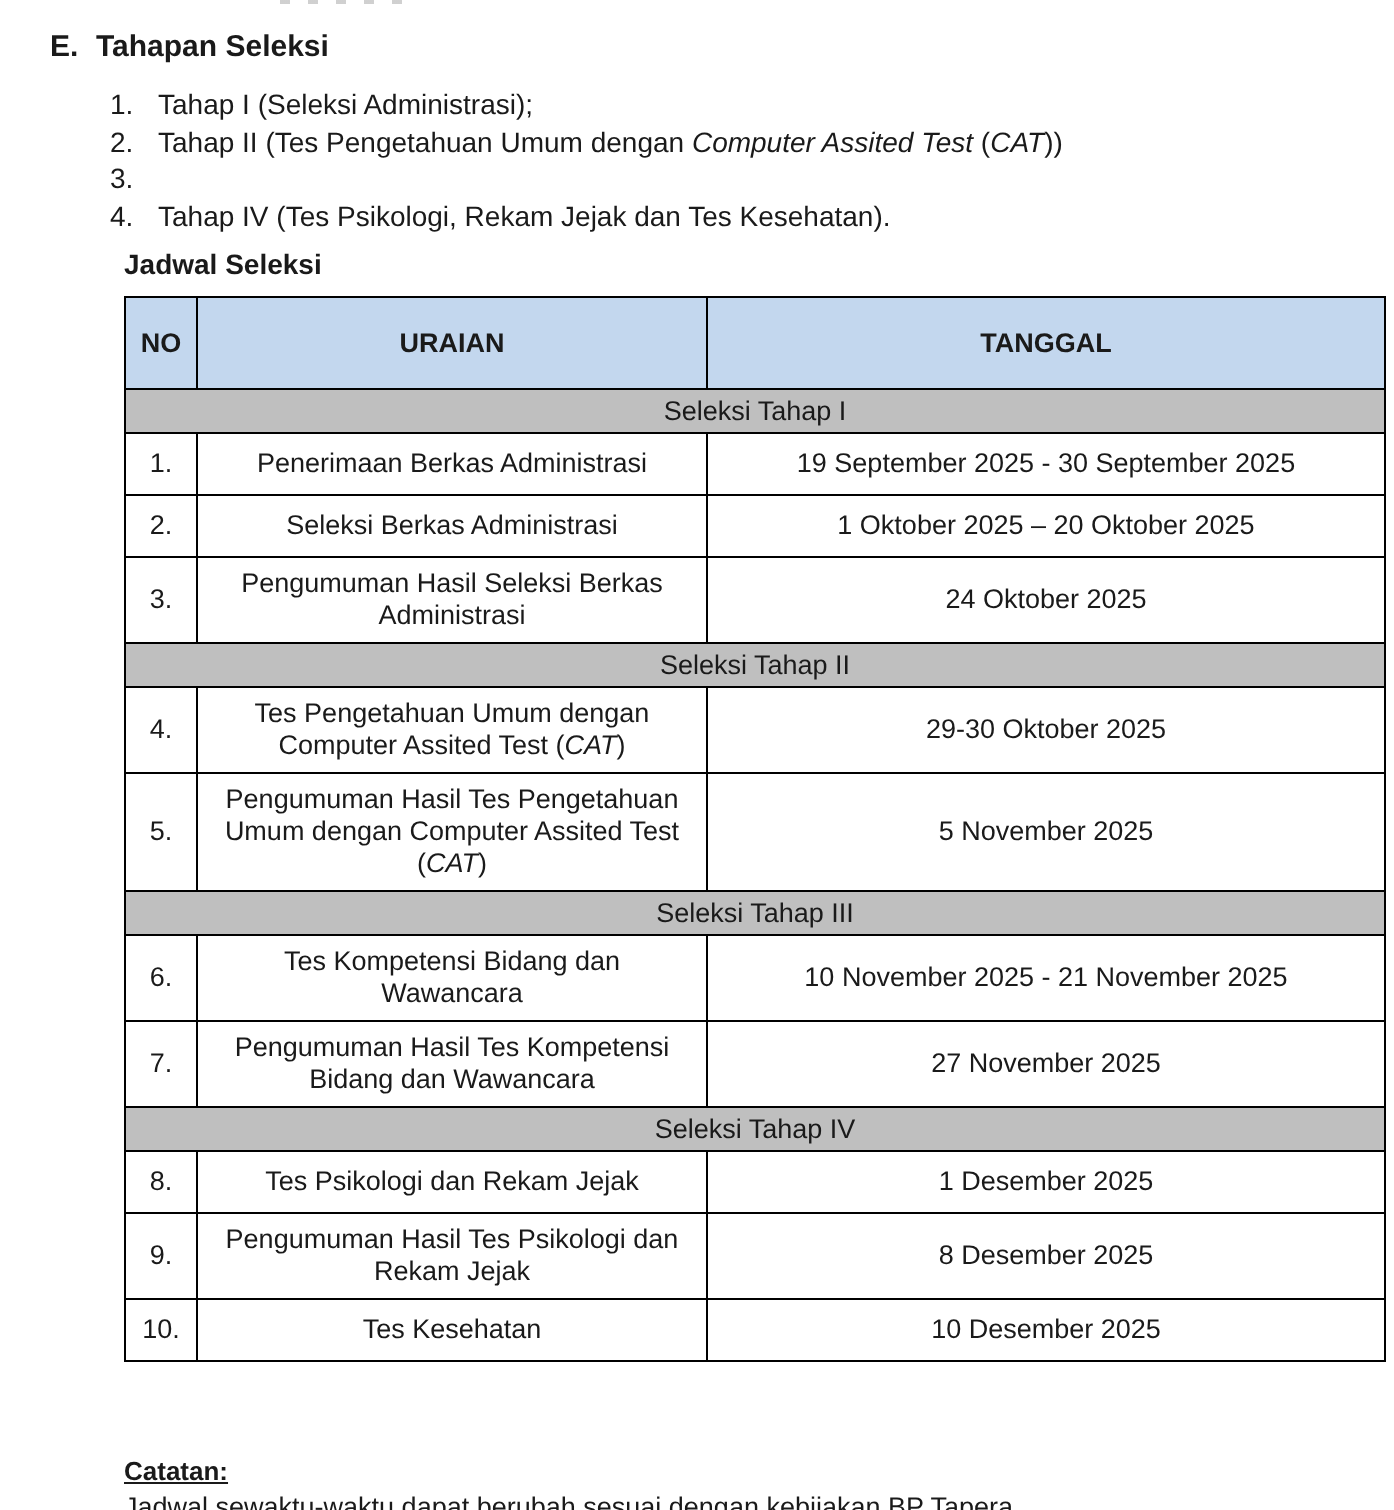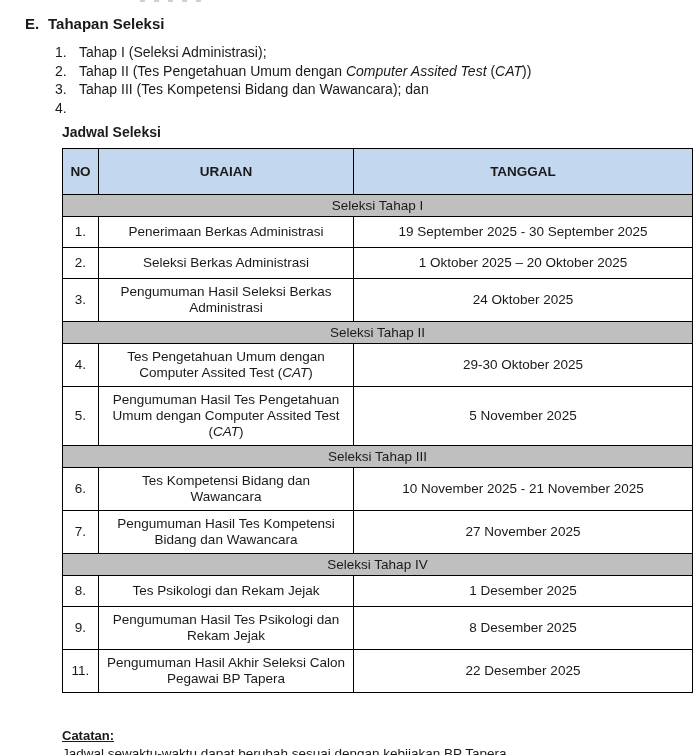--- a/index.html
+++ b/index.html
@@ -116,24 +116,24 @@
       <div class="list-item">
         <span class="num">1.</span>
         <span class="txt"><span>Tahap I (Seleksi Administrasi);</span></span>
       </div>
       <div class="list-item">
         <span class="num">2.</span>
         <span class="txt"><span>Tahap II (Tes Pengetahuan Umum dengan </span><span class="seg-italic">Computer Assited Test</span><span> (</span><span class="seg-italic">CAT</span><span>))</span></span>
       </div>
       <div class="list-item">
         <span class="num">3.</span>
-        <span class="txt"><span>Tahap III (Tes Kompetensi Bidang dan Wawancara); dan</span></span>
       </div>
       <div class="list-item">
         <span class="num">4.</span>
+        <span class="txt"><span>Tahap IV (Tes Psikologi, Rekam Jejak dan Tes Kesehatan).</span></span>
       </div>
     </div>
 
   <div class="table-title">Jadwal Seleksi</div>
 
   <table class="schedule">
     <colgroup id="schedule-cols">
         <col style="width: 36px;">
         <col style="width: 255px;">
         <col style="width: 339px;">
@@ -197,23 +197,23 @@
           <td class="no-cell">8.</td>
           <td class="uraian-cell"><span>Tes Psikologi dan Rekam Jejak</span></td>
           <td class="tanggal-cell">1 Desember 2025</td>
         </tr>
         <tr class="data-row">
           <td class="no-cell">9.</td>
           <td class="uraian-cell"><span>Pengumuman Hasil Tes Psikologi dan Rekam Jejak</span></td>
           <td class="tanggal-cell">8 Desember 2025</td>
         </tr>
         <tr class="data-row">
-          <td class="no-cell">11.</td>
-          <td class="uraian-cell"><span>Pengumuman Hasil Akhir Seleksi Calon Pegawai BP Tapera</span></td>
-          <td class="tanggal-cell">22 Desember 2025</td>
+          <td class="no-cell">10.</td>
+          <td class="uraian-cell"><span>Tes Kesehatan</span></td>
+          <td class="tanggal-cell">10 Desember 2025</td>
         </tr>
       </tbody>
   </table>
 
   <div class="note">
     <span class="note-label">Catatan:</span>
     <div class="note-text">Jadwal sewaktu-waktu dapat berubah sesuai dengan kebijakan BP Tapera.</div>
   </div>
 
 </div>

